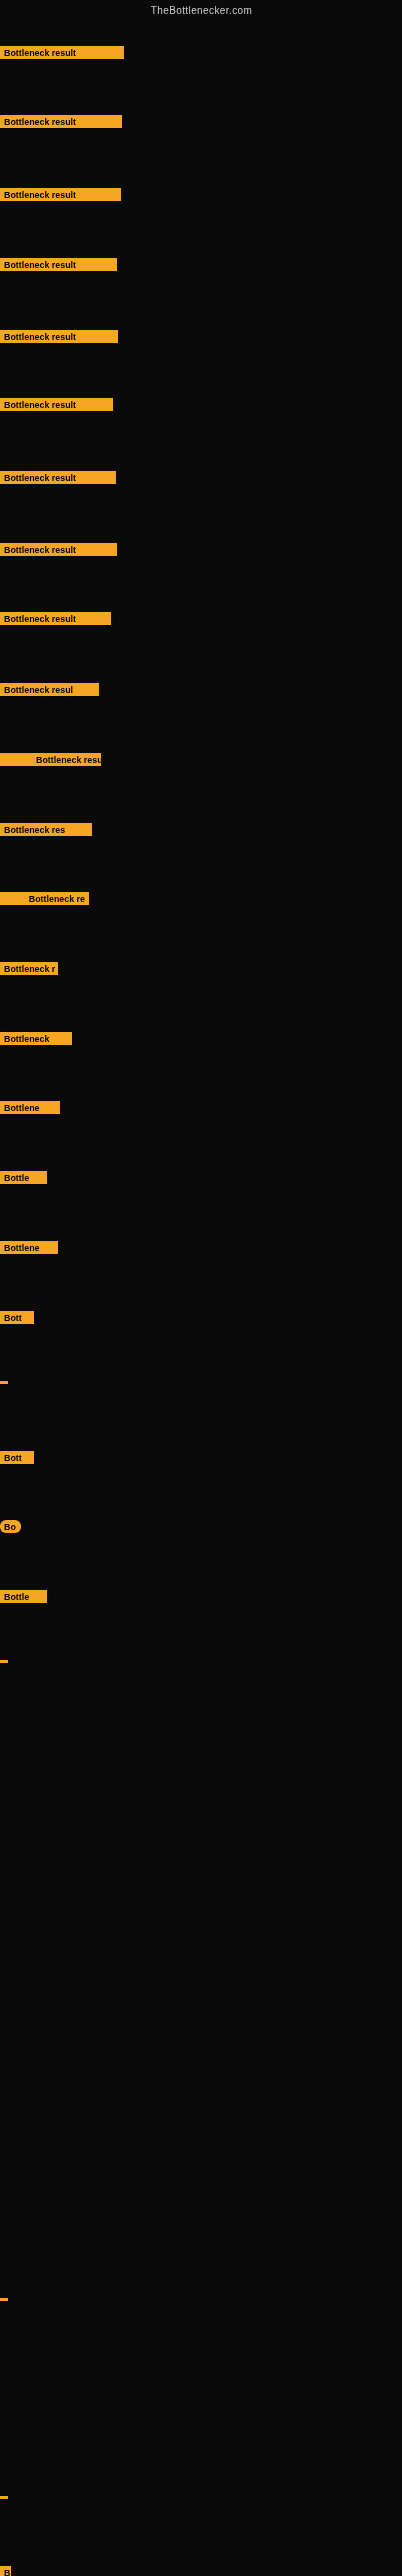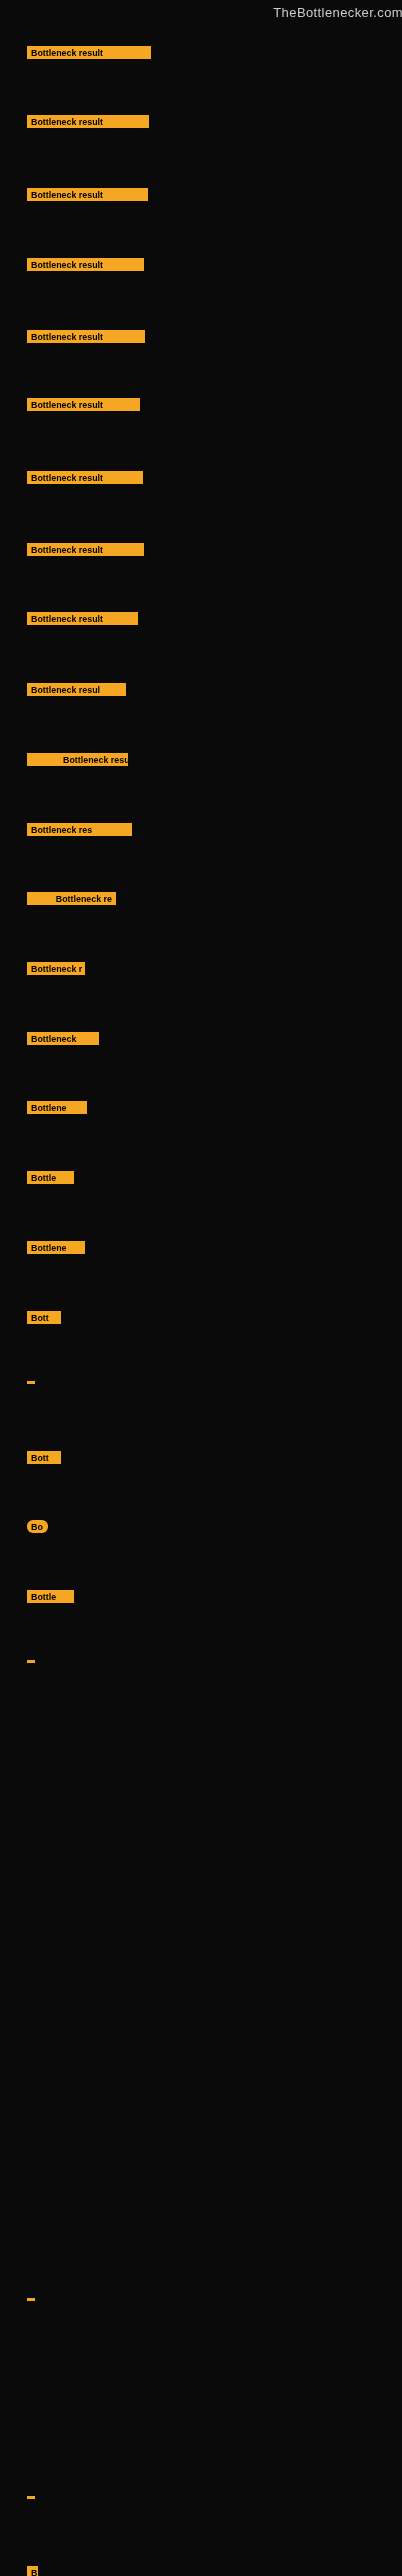--- a/index.html
+++ b/index.html
@@ -10,54 +10,53 @@
 
     body {
       background-color: #0a0a0a;
       width: 403px;
       min-height: 2576px;
       font-family: Arial, sans-serif;
       position: relative;
     }
 
     .site-title {
-      text-align: right;
+      text-align: center;
       color: #cccccc;
-      font-size: 13px;
+      font-size: 10px;
       padding: 4.8px 0;
       letter-spacing: 0.4px;
     }
 
     .bottleneck-badge {
       display: inline-block;
       background-color: #f5a623;
       color: #000000;
       font-size: 8.9px;
       font-weight: bold;
       padding: 1.6px 4px;
       white-space: nowrap;
       overflow: hidden;
       position: absolute;
       left: 0;
-      margin-left: 27px;
     }
 
     
     .badge-1  { top: 46px;   width: 124px; }
     .badge-2  { top: 115px;  width: 122px; }
     .badge-3  { top: 188px;  width: 121px; }
     .badge-4  { top: 258px;  width: 117px; }
     .badge-5  { top: 330px;  width: 118px; }
     .badge-6  { top: 398px;  width: 113px; }
     .badge-7  { top: 471px;  width: 116px; }
     .badge-8  { top: 543px;  width: 117px; }
     .badge-9  { top: 612px;  width: 111px; }
     .badge-10 { top: 683px;  width: 99px; }
     .badge-11 { top: 753px;  width: 101px; padding-left: 36px; }
-    .badge-12 { top: 823px; width: 105px; }
+    .badge-12 { top: 823px; width: 92px; }
     .badge-13 { top: 892px; width: 89px; text-align: right; }
     .badge-14 { top: 962px; width: 58px; }
     .badge-15 { top: 1032px; width: 72px;  }
     .badge-16 { top: 1101px; width: 60px;  }
     .badge-17 { top: 1171px; width: 47px;  }
     .badge-18 { top: 1241px; width: 58px;  }
     .badge-19 { top: 1311px; width: 34px;  }
     .badge-20 { top: 1381px; width: 4.8px; background-color: #f5a623; }
     .badge-21 { top: 1451px; width: 34px;  }
     .badge-22 { top: 1520px; width: 21px; border-radius: 6px;  }

